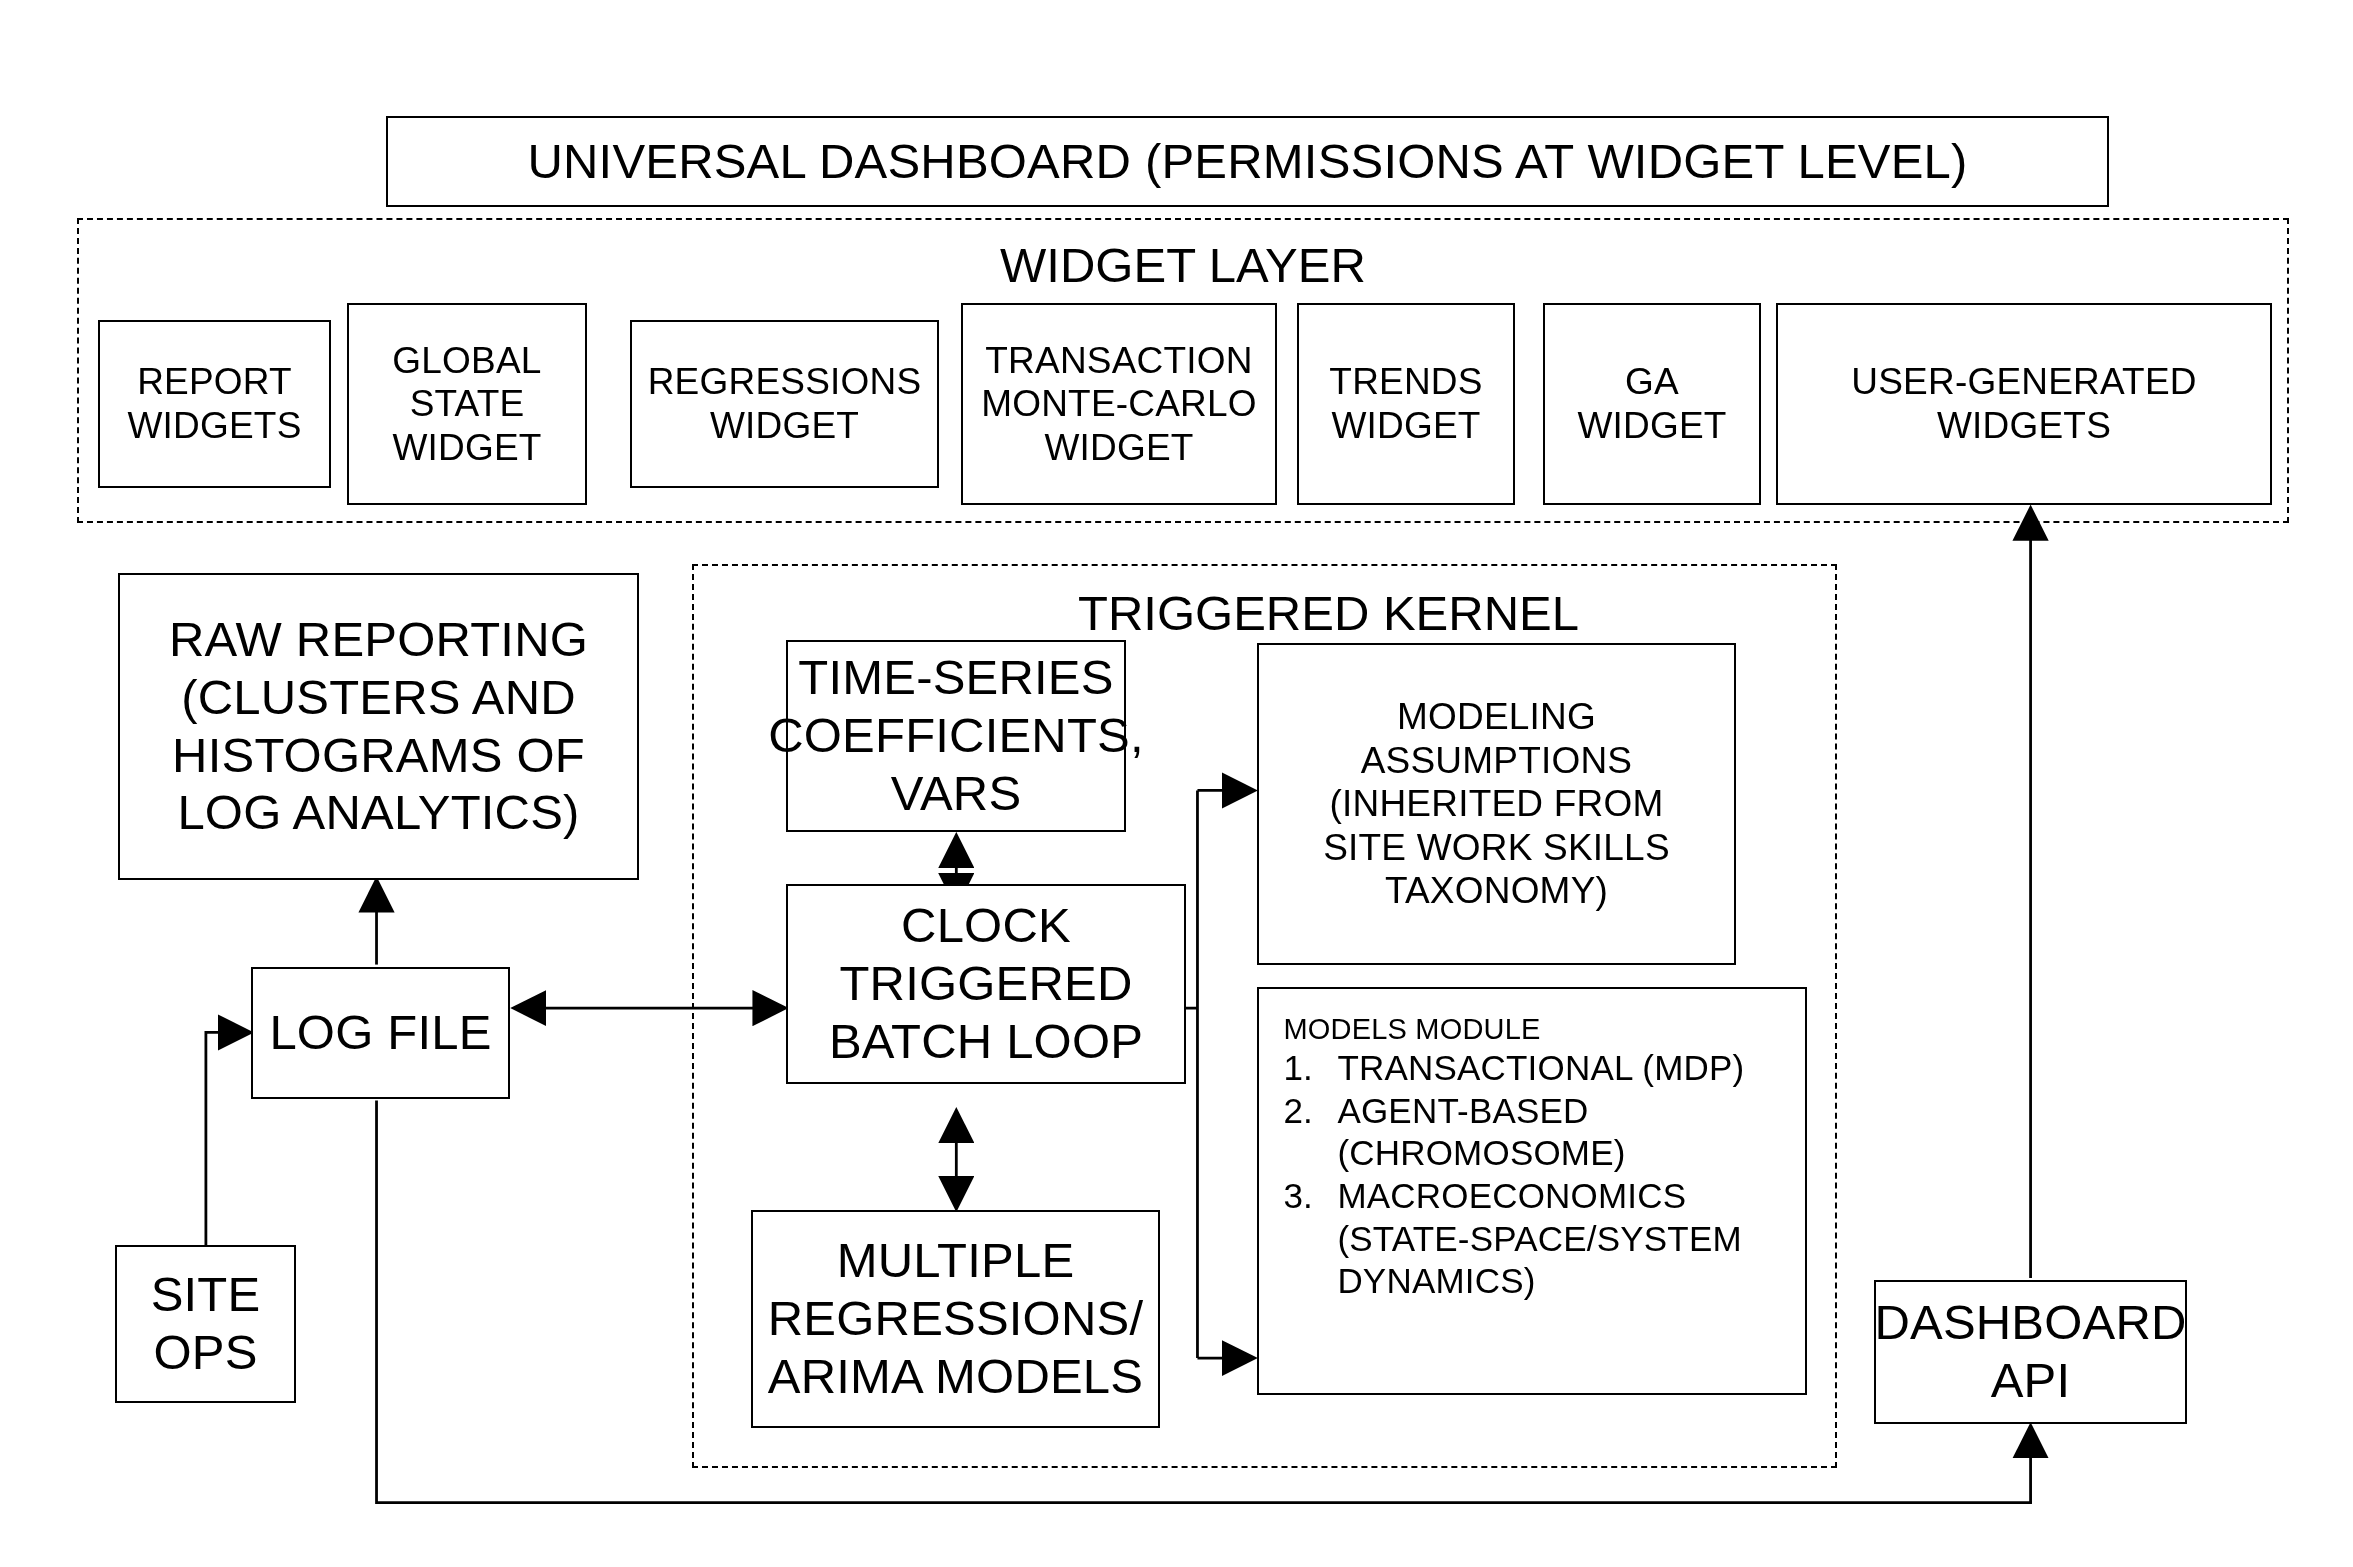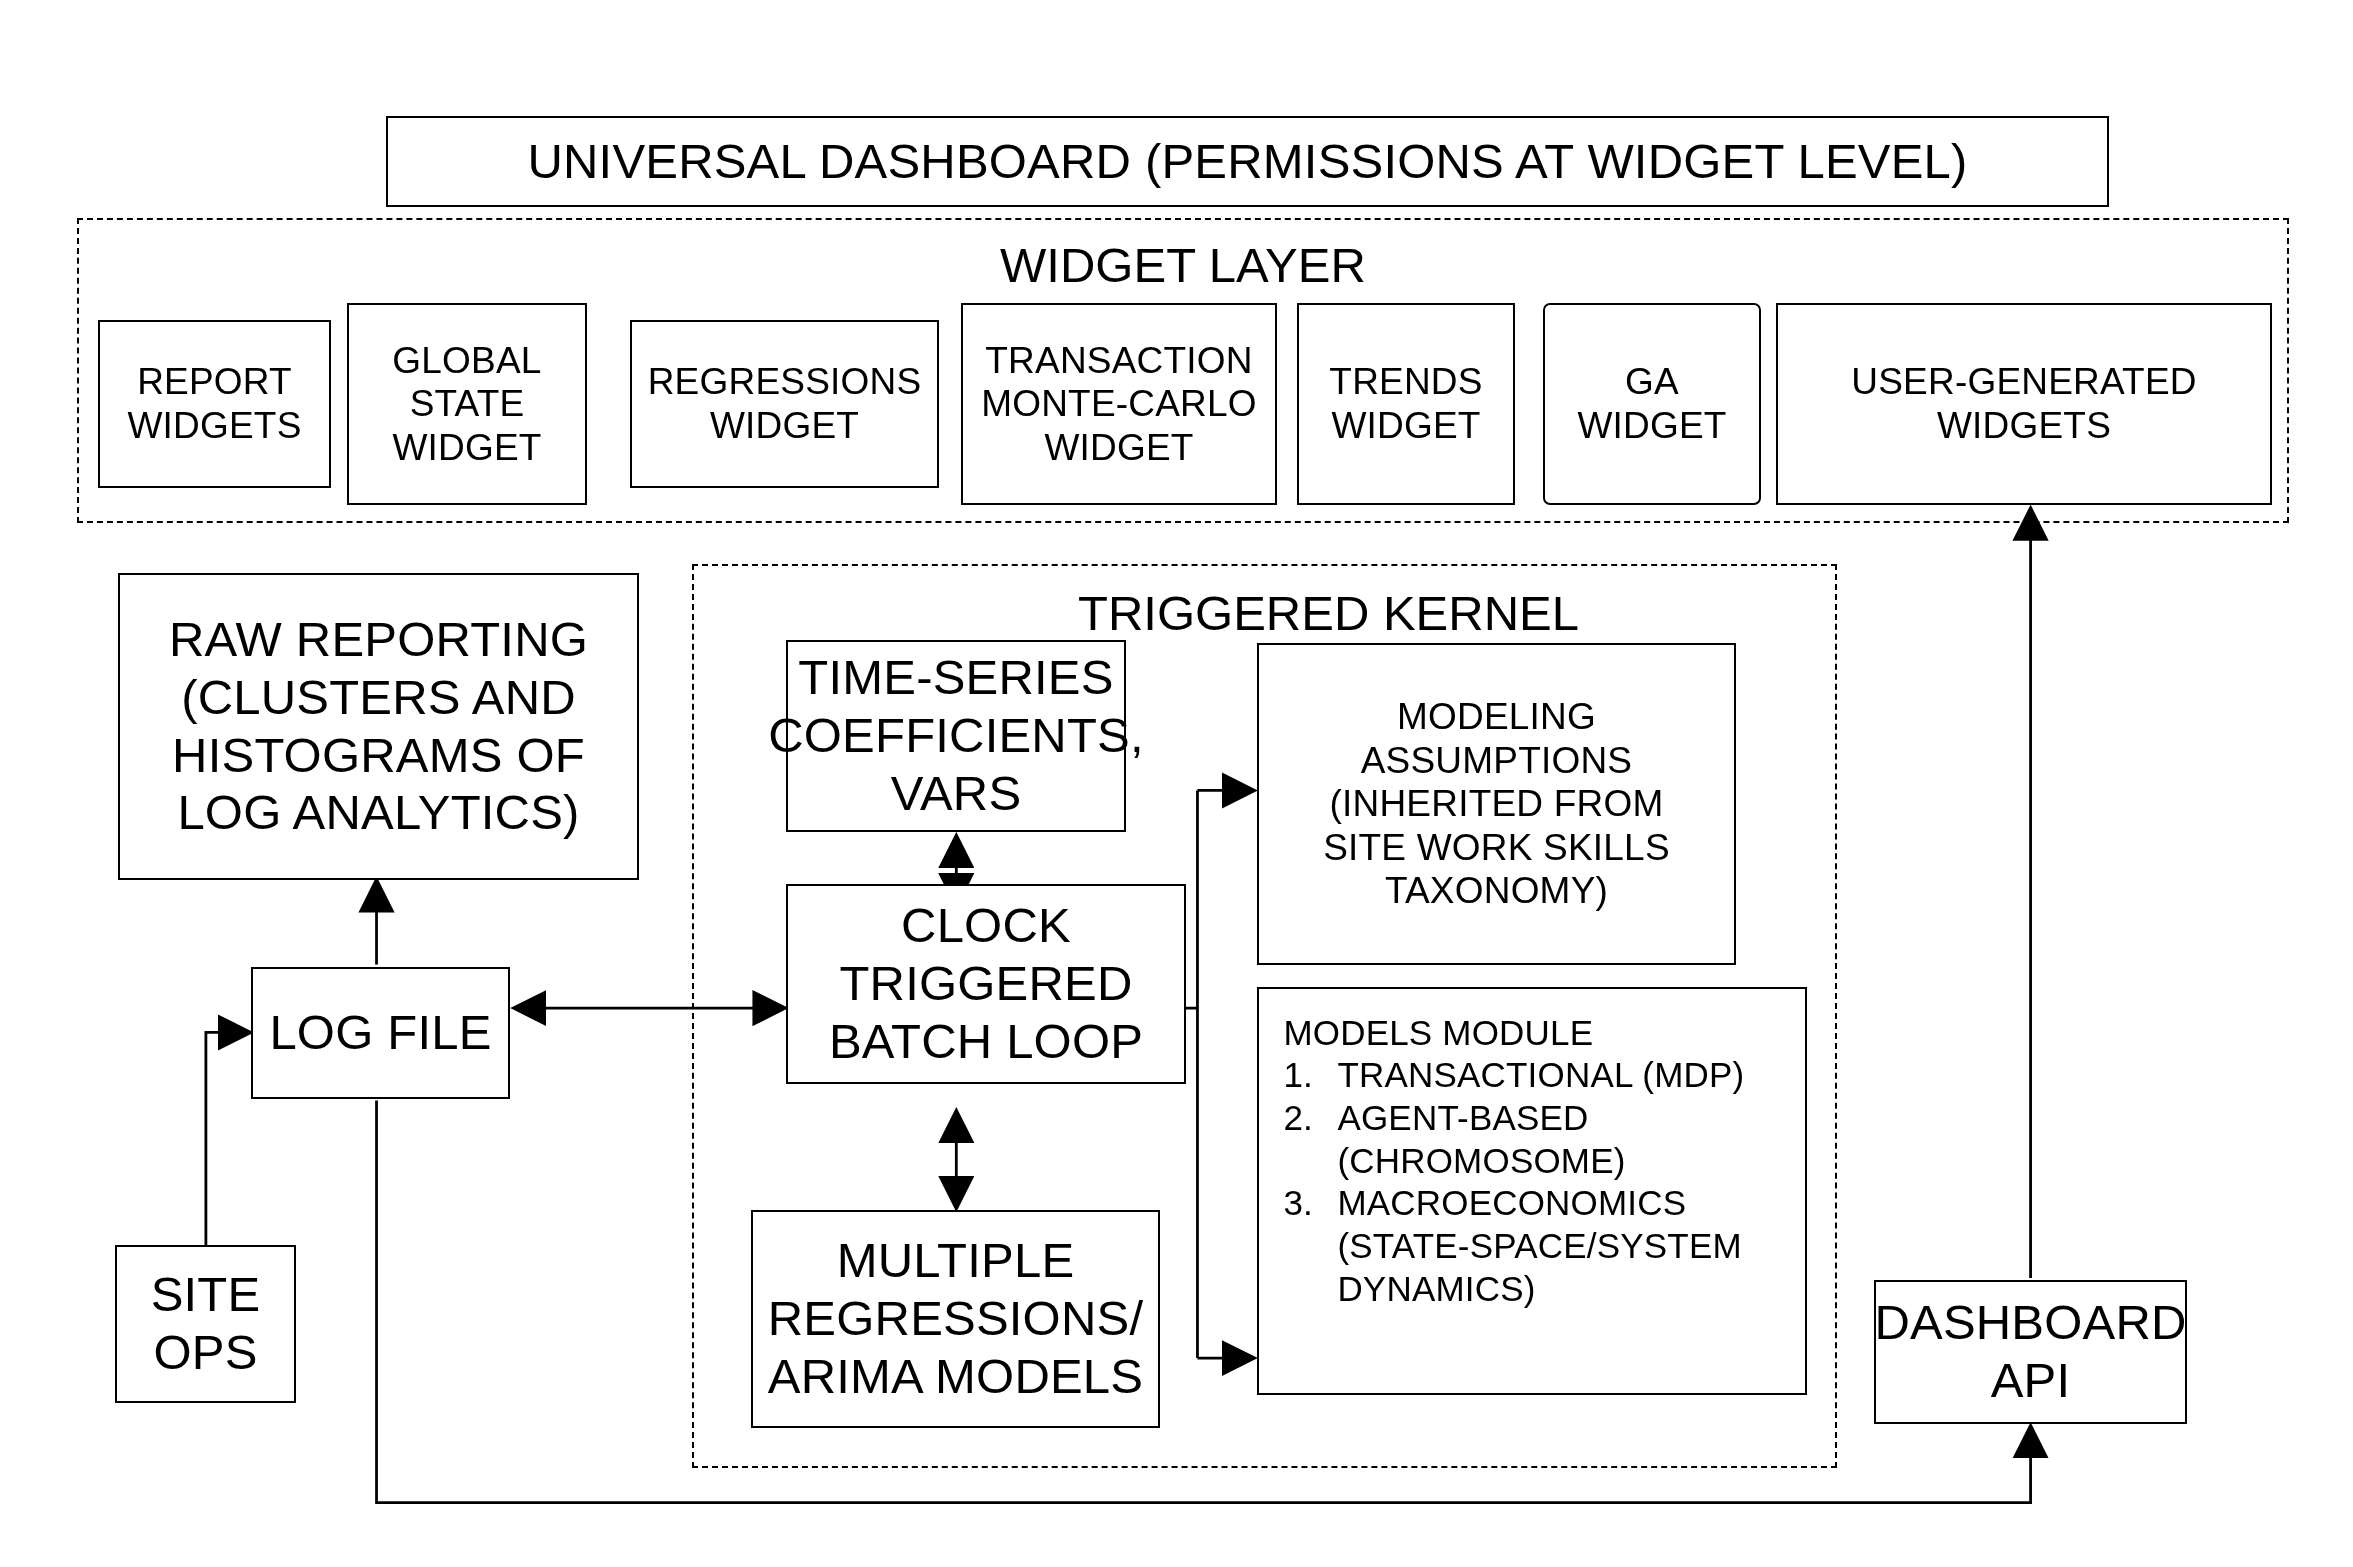--- a/index.html
+++ b/index.html
@@ -55,21 +55,21 @@
     height: 1567px;
     z-index: 3;
     pointer-events: none;
   }
   .models-box {
     display: block;
     text-align: left;
     padding: 22.6px 21px 0 24.4px;
   }
   .models-title {
-    font-size: 35px;
+    font-size: 29px;
     line-height: 1.22;
     white-space: nowrap;
   }
   .models-list {
     margin: 0;
     padding: 0;
     list-style: none;
     font-size: 35px;
     line-height: 1.22;
   }
@@ -121,21 +121,21 @@
     <span style="white-space:pre-line;">TRANSACTION
 MONTE-CARLO
 WIDGET</span>
   </div>
 
   <div class="box t42" style="left:1297px; top:303px; width:218px; height:202px;">
     <span style="white-space:pre-line;">TRENDS
 WIDGET</span>
   </div>
 
-  <div class="box t42" style="left:1543px; top:303px; width:218px; height:202px;border-radius:7px;">
+  <div class="box t42" style="left:1543px; top:303px; width:218px; height:202px;">
     <span style="white-space:pre-line;">GA
 WIDGET</span>
   </div>
 
   <div class="box t42" style="left:1776px; top:303px; width:496px; height:202px;">
     <span style="white-space:pre-line;">USER-GENERATED
 WIDGETS</span>
   </div>
 
   <div class="region" style="left:692px; top:564px; width:1145px; height:904px;"></div>

